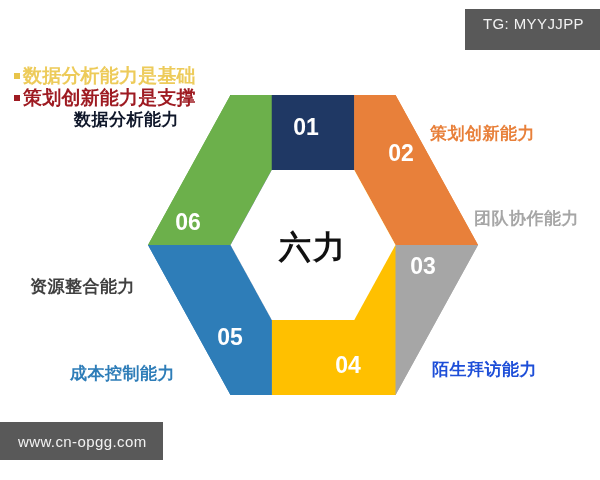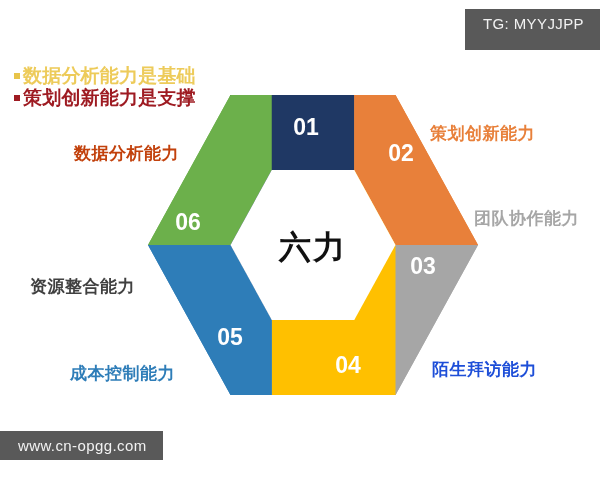--- a/index.html
+++ b/index.html
@@ -38,21 +38,21 @@
   }
   #tag-top-right {
     right: 0;
     top: 9px;
     height: 29px;
     padding: 0 16px 12px 18px;
   }
   #tag-bottom-left {
     left: 0;
     bottom: 20px;
-    height: 29px;
+    height: 38px;
     padding: 0 16px 0 18px;
   }
 
   
   #legend {
     position: absolute;
     left: 14px;
     top: 66px;
     line-height: 1.0;
   }
@@ -107,21 +107,21 @@
   }
 
   
   .outer-label {
     position: absolute;
     font-size: 17px;
     font-weight: bold;
     white-space: nowrap;
     letter-spacing: .5px;
   }
-  #label-01 { left: 74px;  top: 142px; color: #c2410c; }
+  #label-01 { left: 74px;  top: 108px; color: #0f172a; }
   #label-02 { left: 430px; top: 122px; color: #e8803a; }
   #label-03 { left: 474px; top: 207px; color: #a6a6a6; }
   #label-04 { left: 432px; top: 358px; color: #1d4ed8; }
   #label-05 { left: 70px;  top: 362px; color: #2e7db8; }
   #label-06 { left: 30px;  top: 275px; color: #404040; }
 </style>
 </head>
 <body>
 
 <div id="stage">

